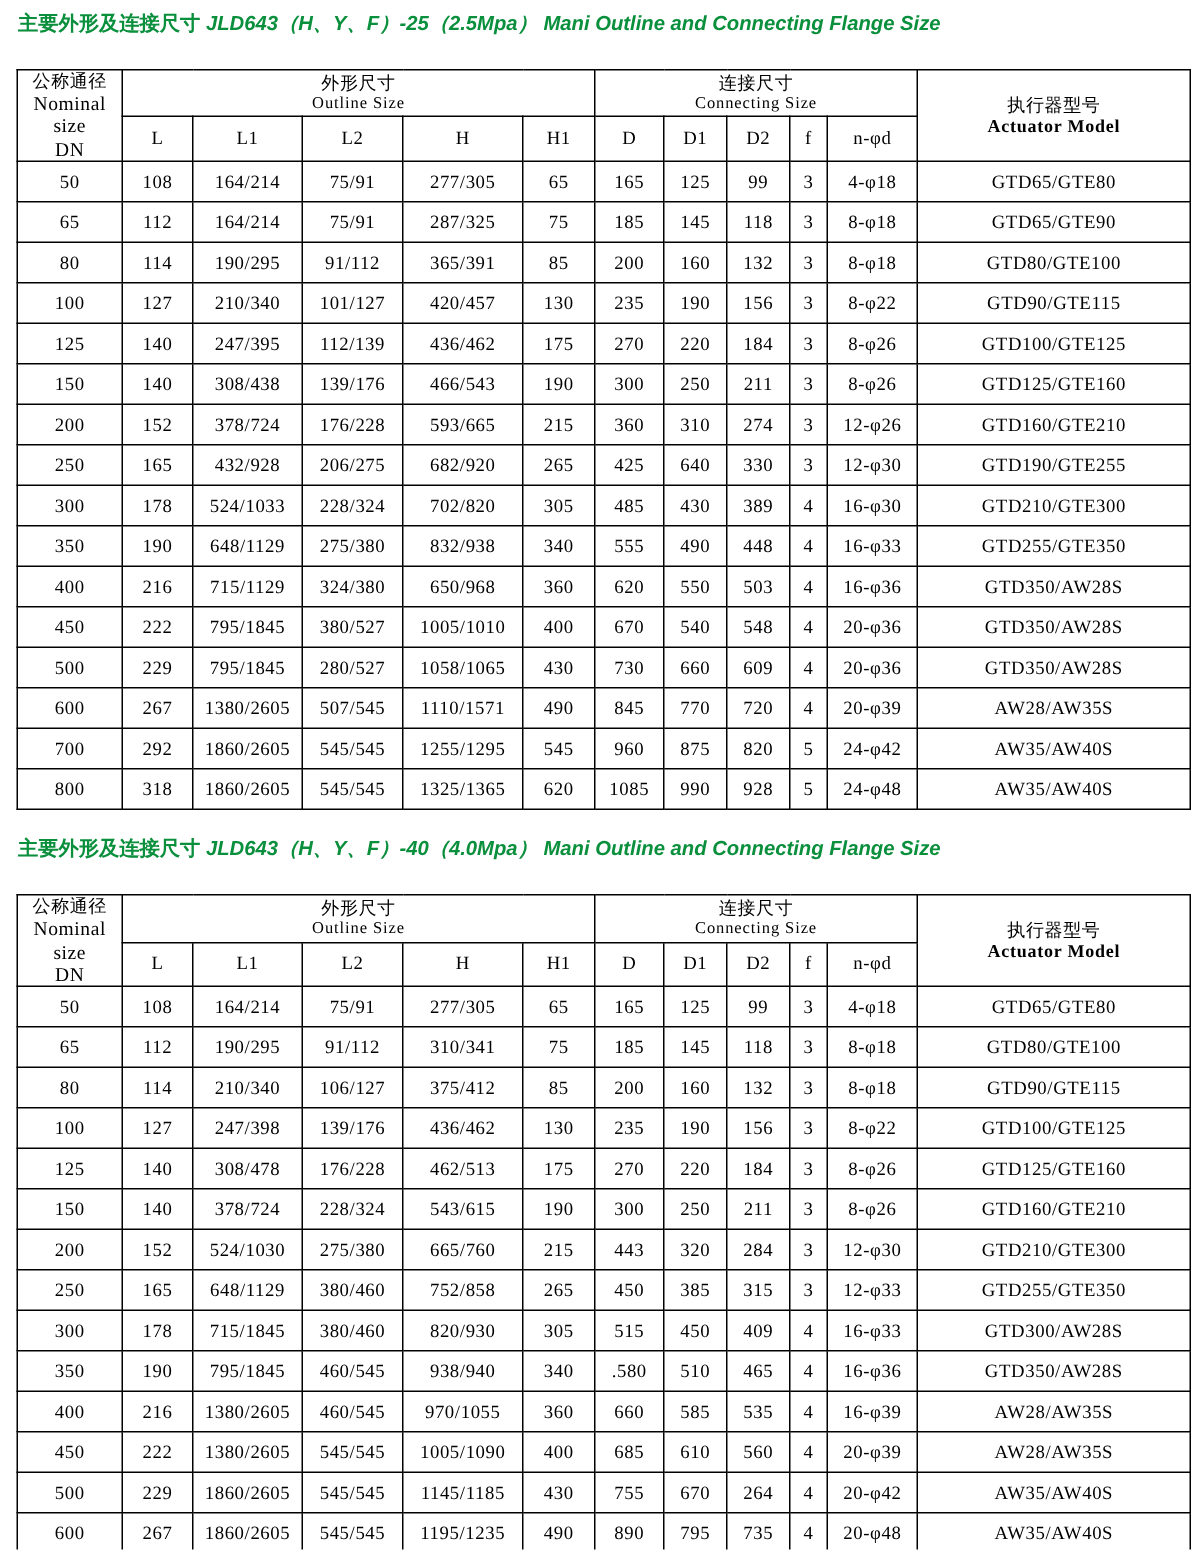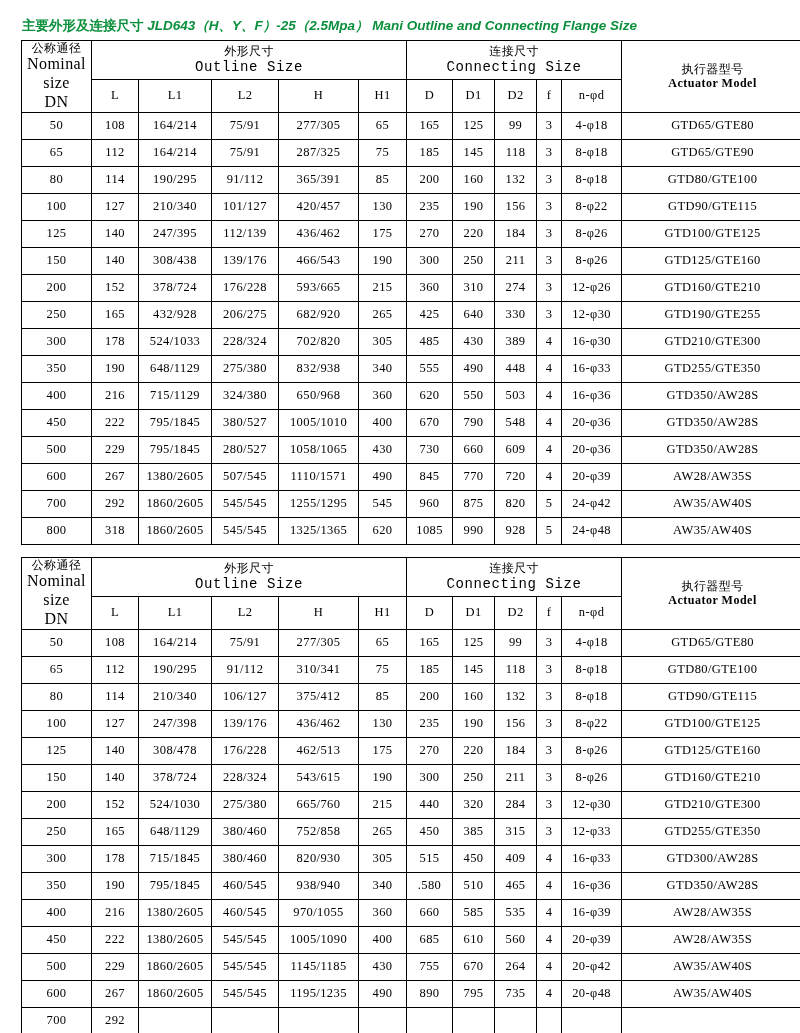--- a/index.html
+++ b/index.html
@@ -11,41 +11,41 @@
     width: 800px;
     height: 1033px;
     font-family: "Liberation Serif", serif;
     color: #000000;
     overflow: hidden;
   }
   .page {
     width: 800px;
     height: 1033px;
     position: relative;
-    padding: 12px;
+    padding: 2px;
     box-sizing: border-box;
   }
   .section-title {
     color: #0a8f3c;
     font-family: "Liberation Sans", sans-serif;
     font-weight: bold;
     font-style: italic;
     font-size: 13.5px;
     padding: 5px 0 5px 10px;
     letter-spacing: 0px;
     white-space: nowrap;
   }
   .section-title .cn {
     font-family: "Liberation Sans", sans-serif;
     font-style: normal;
   }
   table.spec {
     border-collapse: collapse;
     width: 782px;
-    margin: 0 0 0 9px;
+    margin: 16px 0 0 9px;
     table-layout: fixed;
   }
   table.spec td, table.spec th {
     border: 1px solid #000000;
     text-align: center;
     vertical-align: middle;
     font-size: 12.5px;
     font-family: "Liberation Serif", serif;
     padding: 0;
     height: 25px;
@@ -56,36 +56,36 @@
   }
   .hdr-group {
     font-size: 12px;
     line-height: 1.15;
   }
   .hdr-group .cn {
     font-family: "Liberation Sans", sans-serif;
     font-size: 12px;
   }
   .hdr-group .en {
-    font-family: Liberation Mono, monospace;
-    font-size: 14px;
+    font-family: Liberation Serif, serif;
+    font-size: 11px;
     letter-spacing: 0.6px;
   }
   .hdr-dn {
     font-size: 11.5px;
     line-height: 1.18;
     padding: 1px 0;
   }
   .hdr-dn .cn {
     font-family: "Liberation Sans", sans-serif;
     font-size: 12px;
   }
   .hdr-dn .en {
     font-family: "Liberation Serif", serif;
-    font-size: 16px;
+    font-size: 13px;
   }
   .hdr-actuator {
     font-size: 12px;
     line-height: 1.2;
   }
   .hdr-actuator .cn {
     font-family: "Liberation Sans", sans-serif;
     font-size: 12px;
   }
   .hdr-actuator .en {
@@ -314,21 +314,21 @@
           <td class="data">GTD350/AW28S</td>
         </tr>
         <tr>
           <td class="data">450</td>
           <td class="data">222</td>
           <td class="data">795/1845</td>
           <td class="data">380/527</td>
           <td class="data">1005/1010</td>
           <td class="data">400</td>
           <td class="data">670</td>
-          <td class="data">790</td>
+          <td class="data">540</td>
           <td class="data">548</td>
           <td class="data">4</td>
           <td class="data">20-φ36</td>
           <td class="data">GTD350/AW28S</td>
         </tr>
         <tr>
           <td class="data">500</td>
           <td class="data">229</td>
           <td class="data">795/1845</td>
           <td class="data">280/527</td>
@@ -381,20 +381,24 @@
           <td class="data">928</td>
           <td class="data">5</td>
           <td class="data">24-φ48</td>
           <td class="data">AW35/AW40S</td>
         </tr>
       </tbody>
   </table>
 
   <div class="gap"></div>
 
+  <div class="section-title">
+    <span class="cn">主要外形及连接尺寸</span>
+    <span>JLD643（H、Y、F）-40（4.0Mpa）  Mani Outline and Connecting Flange Size</span>
+  </div>
 
   <table class="spec">
     <colgroup>
       <col style="width:70px">
       <col style="width:47px">
       <col style="width:73px">
       <col style="width:67px">
       <col style="width:80px">
       <col style="width:48px">
       <col style="width:46px">
@@ -522,21 +526,21 @@
           <td class="data">8-φ26</td>
           <td class="data">GTD160/GTE210</td>
         </tr>
         <tr>
           <td class="data">200</td>
           <td class="data">152</td>
           <td class="data">524/1030</td>
           <td class="data">275/380</td>
           <td class="data">665/760</td>
           <td class="data">215</td>
-          <td class="data">440</td>
+          <td class="data">443</td>
           <td class="data">320</td>
           <td class="data">284</td>
           <td class="data">3</td>
           <td class="data">12-φ30</td>
           <td class="data">GTD210/GTE300</td>
         </tr>
         <tr>
           <td class="data">250</td>
           <td class="data">165</td>
           <td class="data">648/1129</td>

